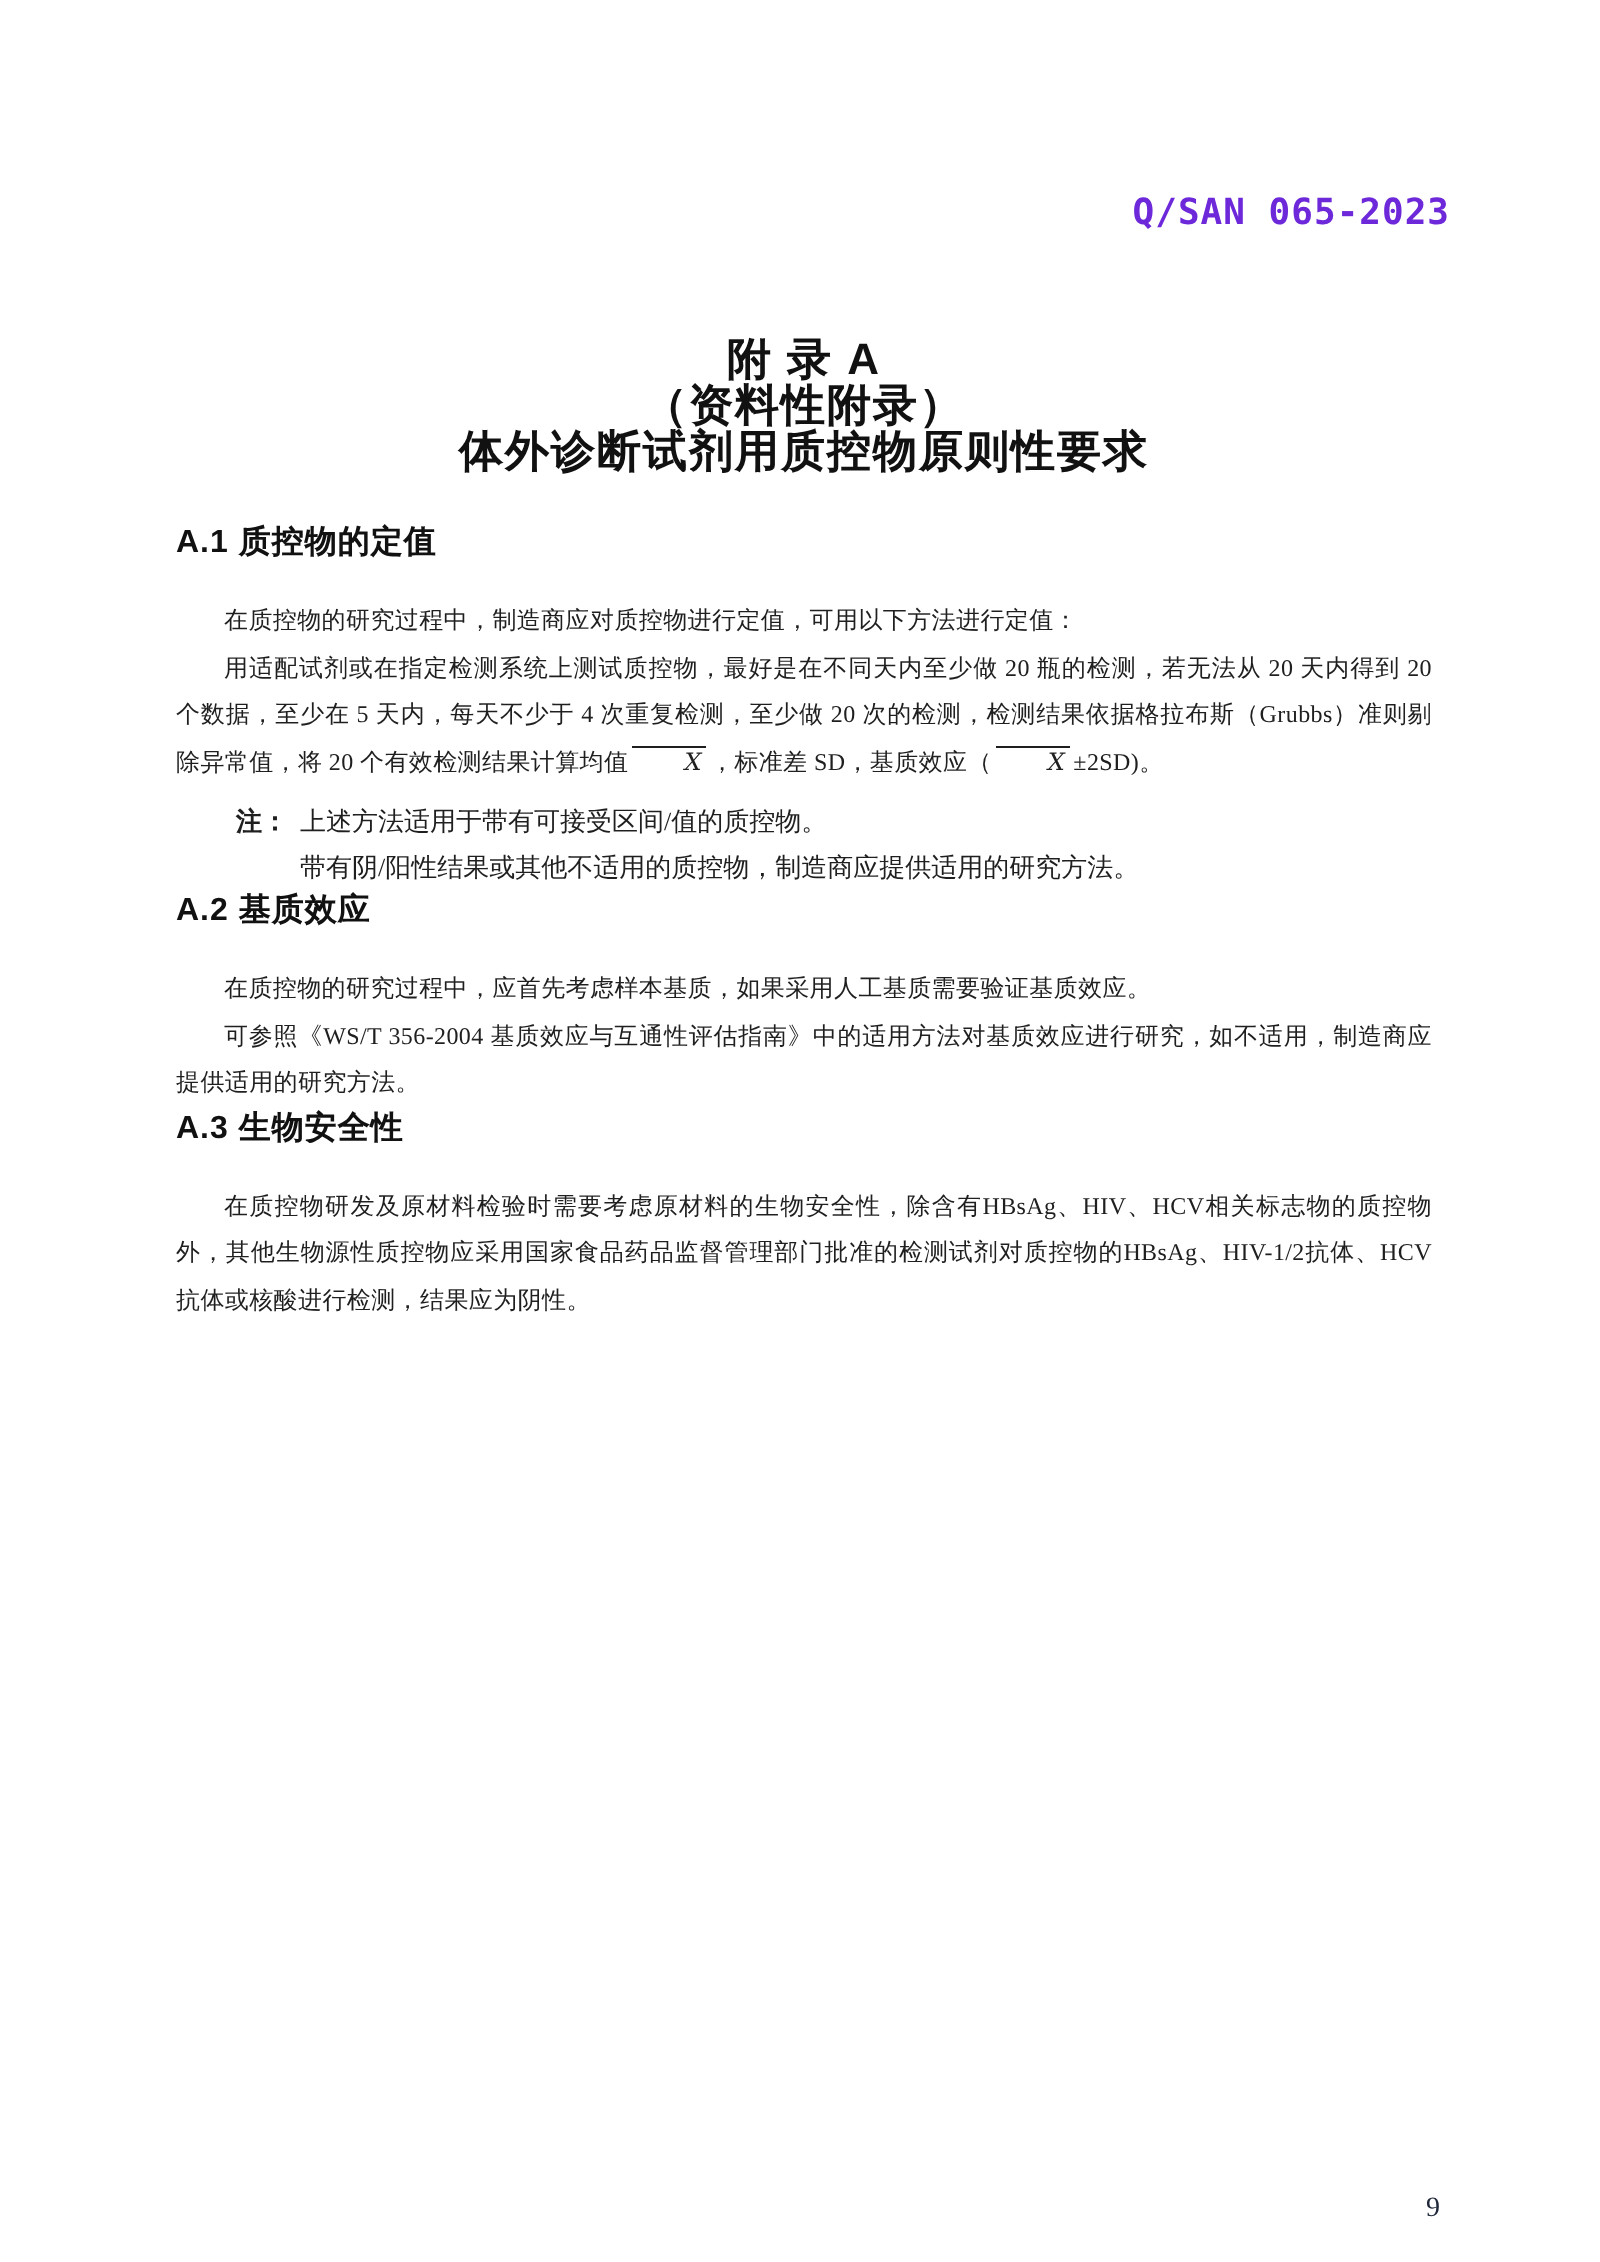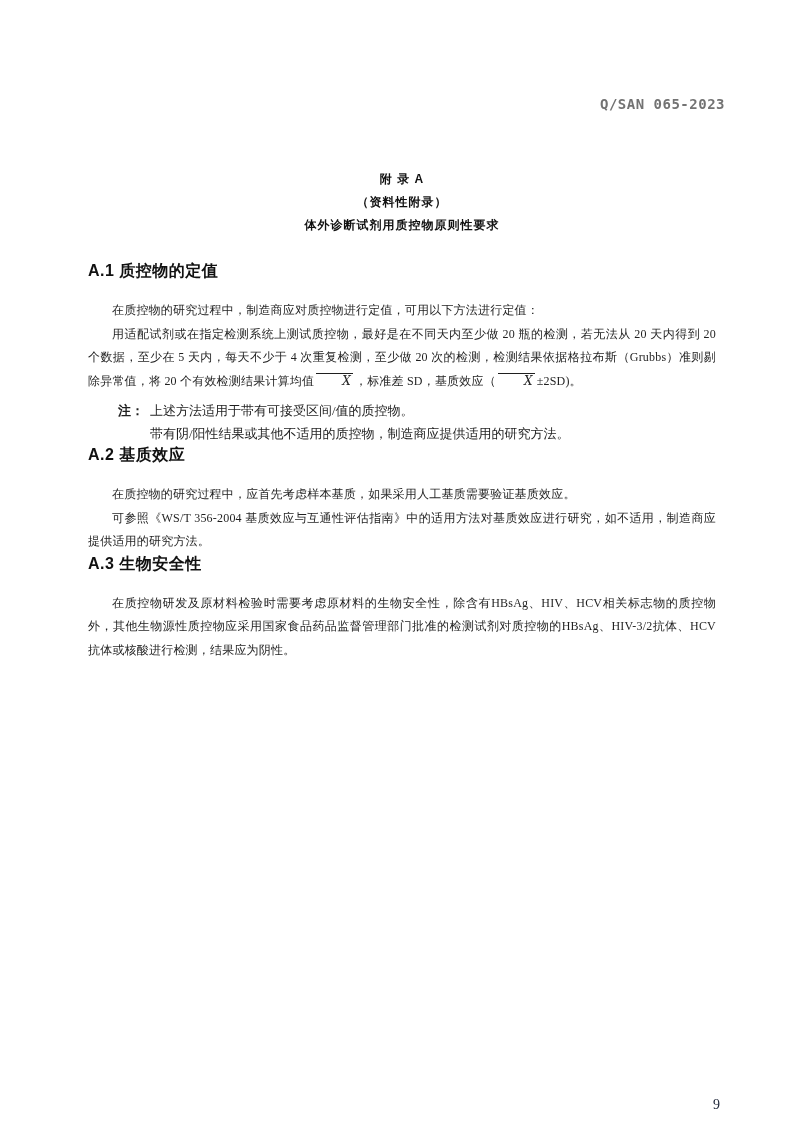--- a/index.html
+++ b/index.html
@@ -14,36 +14,36 @@
     width: 800px;
     height: 1131px;
     background: #ffffff;
     overflow: hidden;
   }
   .doc-header {
     position: absolute;
     top: 96px;
     right: 75px;
     font-family: "DejaVu Sans Mono", "Liberation Mono", monospace;
-    font-size: 14px;
+    font-size: 18px;
     font-weight: 600;
     letter-spacing: 0.5px;
-    color: #737373;
+    color: #6d28d9;
   }
   .content {
     position: absolute;
     left: 88px;
     top: 168px;
     width: 628px;
   }
   .title-block {
     text-align: center;
     font-family: "Liberation Sans", "DejaVu Sans", sans-serif;
     font-weight: bold;
-    font-size: 12px;
+    font-size: 22px;
     line-height: 23px;
     color: #111;
   }
   .title-block .t-line { letter-spacing: 1px; }
   .section-heading {
     font-family: "Liberation Sans", "DejaVu Sans", sans-serif;
     font-weight: bold;
     font-size: 16px;
     color: #111;
     margin-bottom: 17px;
@@ -125,20 +125,20 @@
       <div class="section-heading">A.2 基质效应</div>
 
       <p class="body-text">在质控物的研究过程中，应首先考虑样本基质，如果采用人工基质需要验证基质效应。</p>
 
       <p class="body-text">可参照《WS/T 356-2004 基质效应与互通性评估指南》中的适用方法对基质效应进行研究，如不适用，制造商应提供适用的研究方法。</p>
     </div>
 
     <div class="section">
       <div class="section-heading">A.3 生物安全性</div>
 
-      <p class="body-text">在质控物研发及原材料检验时需要考虑原材料的生物安全性，除含有HBsAg、HIV、HCV相关标志物的质控物外，其他生物源性质控物应采用国家食品药品监督管理部门批准的检测试剂对质控物的HBsAg、HIV-3/2抗体、HCV抗体或核酸进行检测，结果应为阴性。</p>
+      <p class="body-text">在质控物研发及原材料检验时需要考虑原材料的生物安全性，除含有HBsAg、HIV、HCV相关标志物的质控物外，其他生物源性质控物应采用国家食品药品监督管理部门批准的检测试剂对质控物的HBsAg、HIV-1/2抗体、HCV抗体或核酸进行检测，结果应为阴性。</p>
     </div>
 
   </div>
 
   <div class="page-number">9</div>
 
 </div>
 
 </body></html>

